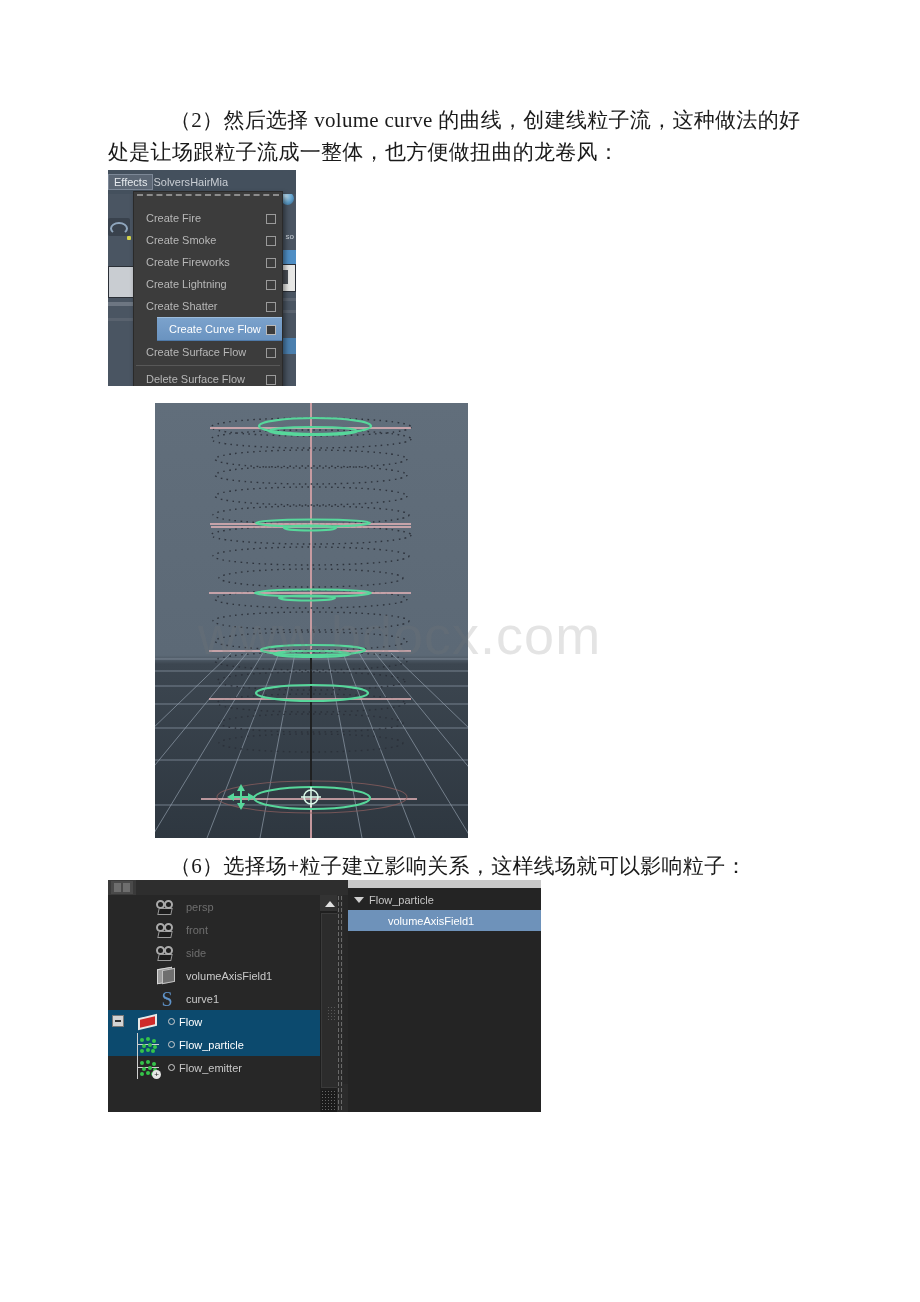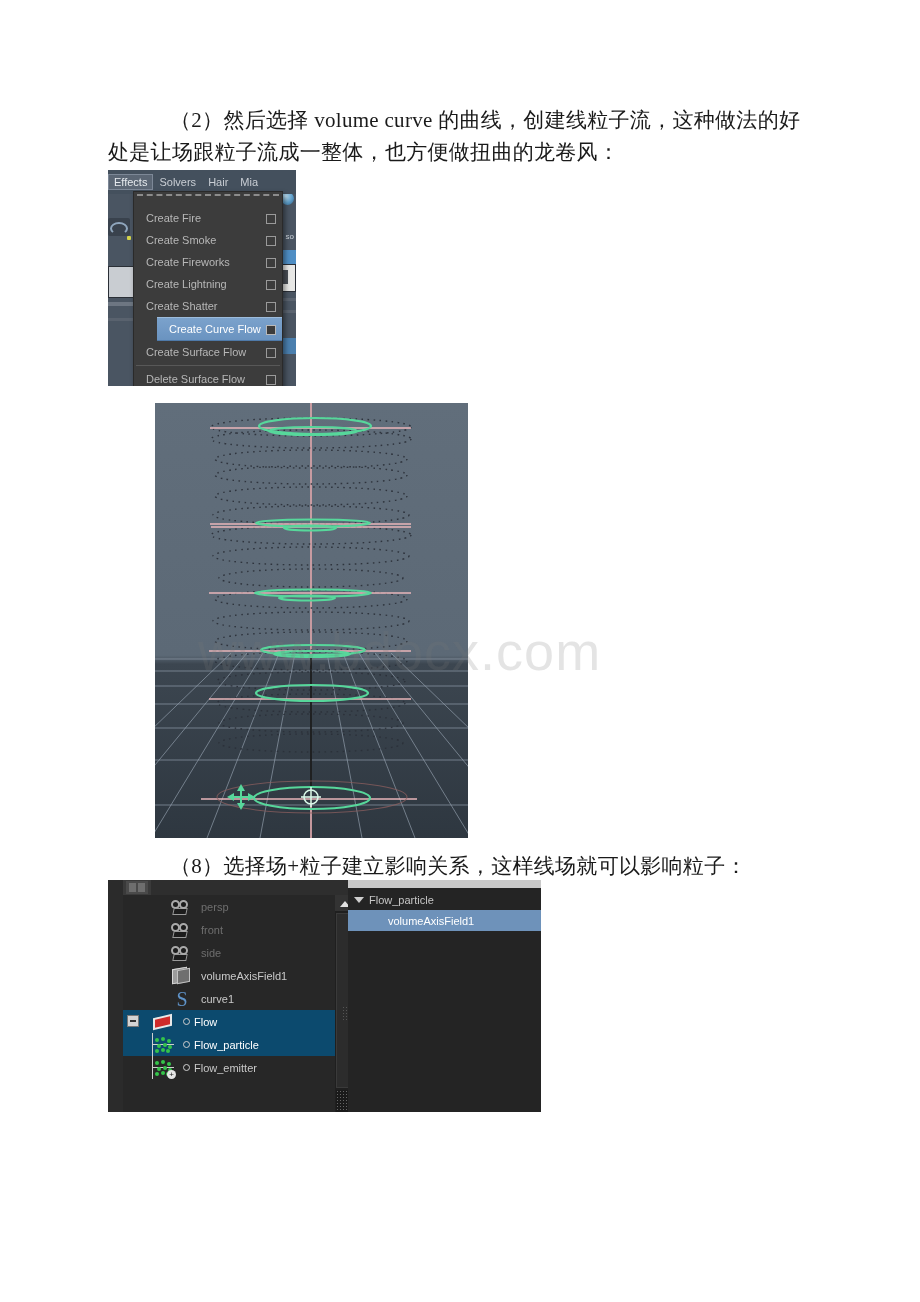--- a/index.html
+++ b/index.html
@@ -136,21 +136,21 @@
     position: absolute;
     left: 0; top: 0;
     width: 188px; height: 24px;
     background: #44505d;
     display: flex;
     align-items: center;
     font-family: "Liberation Sans", "DejaVu Sans", sans-serif;
     font-size: 11px;
   }
   .menubar-item {
-    padding: 2px 6px;
+    padding: 2px 0;
     color: #c9ced4;
     white-space: nowrap;
   }
   .menubar-item.active {
     background: #5b6674;
     border: 1px solid #7d8897;
     color: #e6eaee;
     padding: 1px 5px;
   }
 
@@ -222,37 +222,36 @@
     position: absolute;
     left: 198px;
     top: 604px;
     font-family: "Liberation Sans", "DejaVu Sans", sans-serif;
     font-size: 54px;
     letter-spacing: 1px;
     color: rgba(120,120,120,0.20);
     pointer-events: none;
     white-space: nowrap;
     z-index: 5;
-    margin-top: 16px;
   }
 
   
   #fig-outliner {
     position: absolute;
     left: 108px;
     top: 880px;
     width: 433px;
     height: 232px;
     background: #2b2b2b;
     overflow: hidden;
     font-family: "Liberation Sans", "DejaVu Sans", sans-serif;
   }
   .ol-left {
     position: absolute;
-    left: 15px; top: 0;
+    left: 0; top: 0;
     width: 240px; height: 204px;
     background: #272727;
   }
   .ol-topbar {
     position: absolute;
     left: 0; top: 0;
     width: 240px; height: 15px;
     background: #3a3a3a;
   }
   .ol-topbar .tb-icon {
@@ -634,21 +633,21 @@
     <g stroke="#d8f7e8" stroke-width="1.6" fill="none">
       <circle cx="156" cy="394" r="7"></circle>
       <line x1="146" y1="394" x2="166" y2="394"></line>
       <line x1="156" y1="384" x2="156" y2="404"></line>
     </g>
   </svg>
 </div>
 
 <div id="watermark">www.bdocx.com</div>
 
-<div class="doc-para" id="para-3">（8）选择场+粒子建立影响关系，这样线场就可以影响粒子：</div>
+<div class="doc-para" id="para-3">（6）选择场+粒子建立影响关系，这样线场就可以影响粒子：</div>
 
 <div id="fig-outliner">
 
   <div class="ol-left">
     <div class="ol-topbar">
       <div class="tb-icon"></div>
       <div class="tb-field"></div>
     </div>
     <div class="ol-list" id="outliner-list">
         <div class="ol-row dim">

